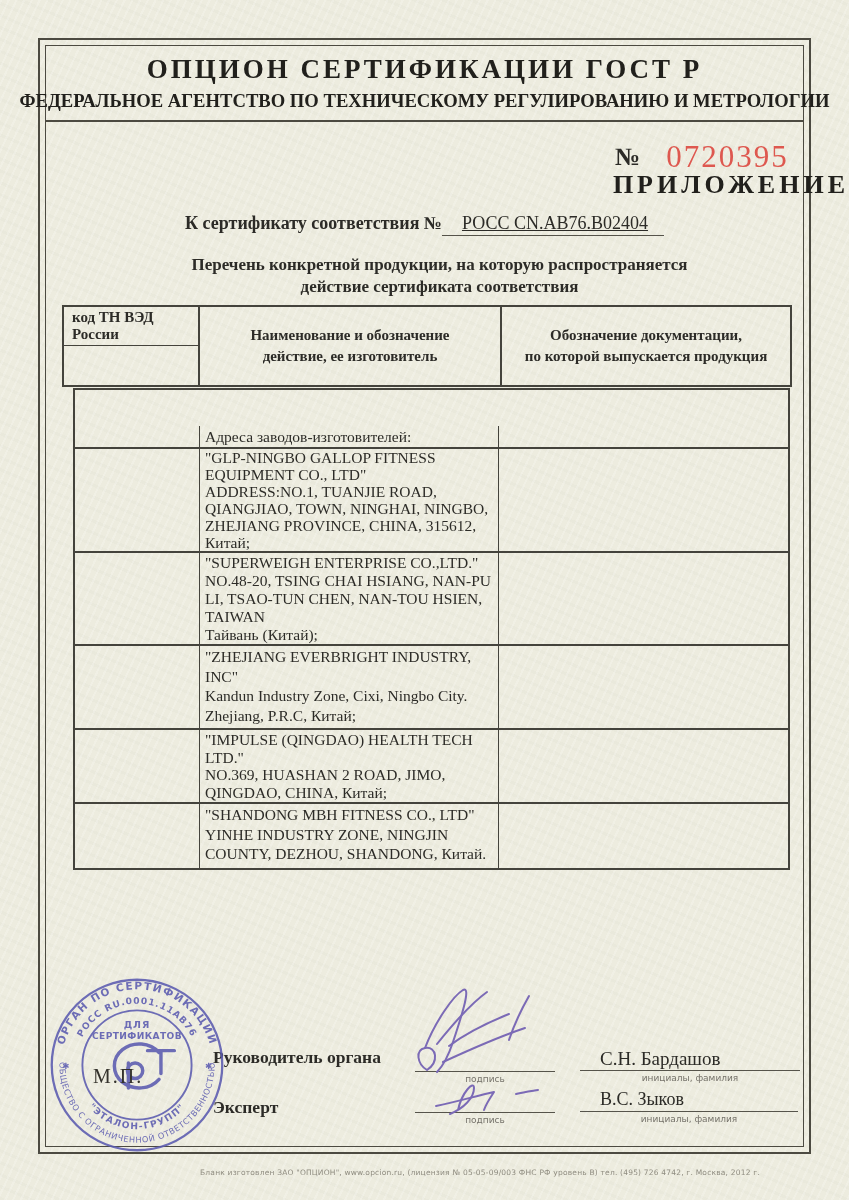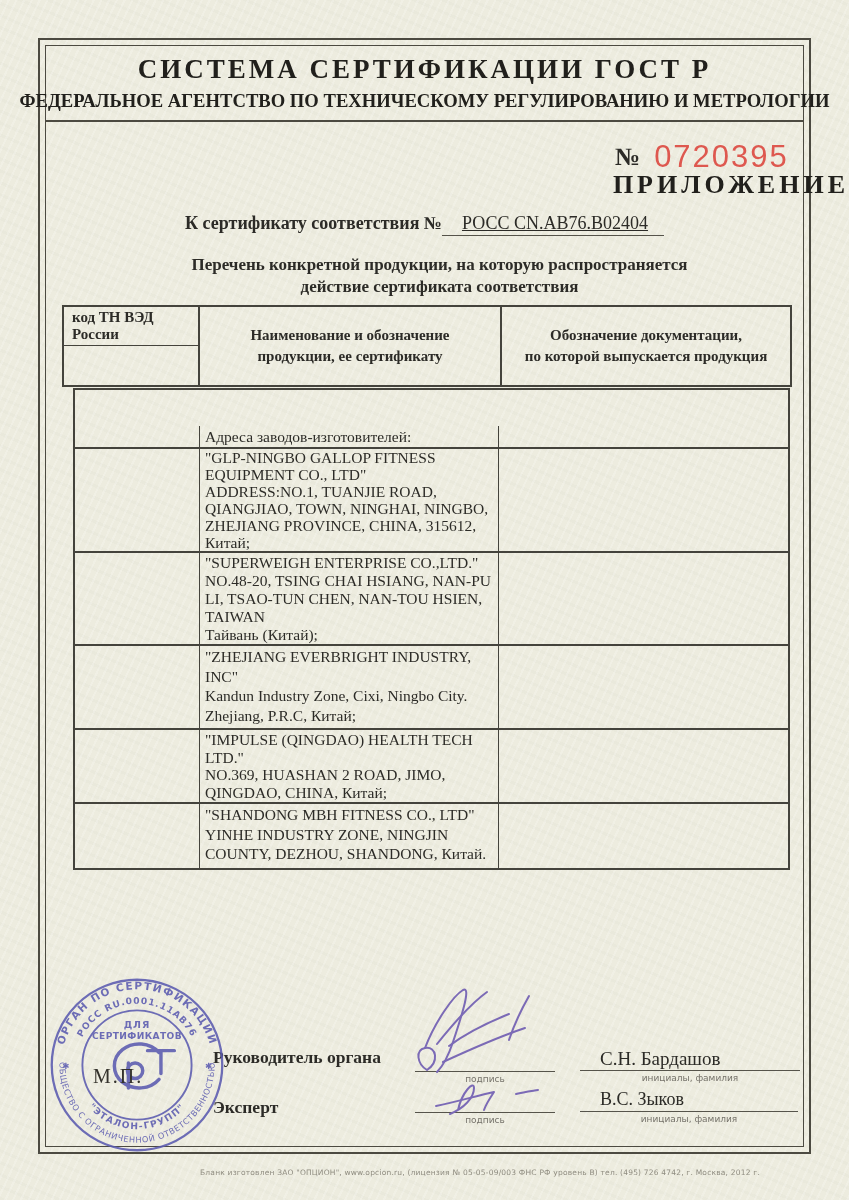--- a/index.html
+++ b/index.html
@@ -17,21 +17,21 @@
   
   .frame-a { left:38px; top:38px; width:773px; height:1116px; border:2px solid #4c4a41; }
   .frame-b { left:45px; top:45px; width:759px; height:1102px; border:1.5px solid #4c4a41; }
   .h-rule { left:46px; top:120px; width:757px; height:2px; background:#4c4a41; }
   
   .h-title { left:0; top:54px; width:100%; text-align:center; font-size:27px; font-weight:bold; letter-spacing:3px; color:#21201c; }
   .h-sub   { left:0; top:90px;  width:100%; text-align:center; font-size:19px; font-weight:bold; letter-spacing:0px; color:#21201c; transform:scaleX(.98); }
   
   .doc-number { left:615px; top:139px; display:flex; align-items:flex-start; gap:14px; }
   .doc-number .nsign { font-size:25px; font-weight:bold; color:#2c2b27; padding-top:4px; }
-  .doc-number .ndigits { font-family:Liberation Sans, sans-serif; font-size:31px; color:#de584f; letter-spacing:2px; }
+  .doc-number .ndigits { font-family:Liberation Serif, serif; font-size:31px; color:#de584f; letter-spacing:2px;margin-left:12px; }
   .doc-title { left:0; top:170px; width:100%; text-align:right; font-size:26px; font-weight:bold; letter-spacing:4px; color:#21201c; }
   .cert-line { left:0; top:213px; width:100%; display:flex; justify-content:center; align-items:baseline; font-size:18px; }
   .cert-line .lbl { font-weight:bold; }
   .cert-line .num { border-bottom:1.5px solid #55534a; padding:0 16px 1px 20px;text-decoration:underline; }
   .intro { left:0; top:254px; width:100%; text-align:center; font-size:17px; font-weight:bold; line-height:22px; white-space:pre-line;margin-left:15px; }
   
   .tbl-head { left:62px; top:305px; width:730px; height:82px; border:2px solid #44433c; display:grid; grid-template-columns:136px 302px 1fr; }
   .th-c1 { border-right:2px solid #44433c; display:grid; grid-template-rows:1fr 1fr; }
   .th-c1 > div { display:flex; align-items:center; padding-left:8px; font-weight:bold; font-size:15px; }
   .th-c1 > div:first-child { border-bottom:1.5px solid #44433c; }
@@ -72,21 +72,21 @@
 </style>
 </head>
 <body>
 
 <div class="page">
 
   <div class="abs frame-a"></div>
   <div class="abs frame-b"></div>
   <div class="abs h-rule"></div>
 
-  <div class="abs h-title">СИСТЕМА СЕРТИФИКАЦИИ ГОСТ Р</div>
+  <div class="abs h-title">ОПЦИОН СЕРТИФИКАЦИИ ГОСТ Р</div>
   <div class="abs h-sub">ФЕДЕРАЛЬНОЕ АГЕНТСТВО ПО ТЕХНИЧЕСКОМУ РЕГУЛИРОВАНИЮ И МЕТРОЛОГИИ</div>
 
   <div class="abs doc-number">
     <span class="nsign">№</span>
     <span class="ndigits">0720395</span>
   </div>
 
   <div class="abs doc-title">ПРИЛОЖЕНИЕ</div>
 
   <div class="abs cert-line">
@@ -95,21 +95,21 @@
   </div>
 
   <div class="abs intro">Перечень конкретной продукции,  на которую распространяется
 действие сертификата соответствия</div>
 
   <div class="abs tbl-head">
     <div class="th-c1">
       <div>код ТН ВЭД России</div>
     </div>
     <div class="th-c2">Наименование и обозначение
-продукции, ее сертификату</div>
+действие, ее изготовитель</div>
     <div class="th-c3">Обозначение документации,
 по которой выпускается продукция</div>
   </div>
 
   <div class="abs tbl-body">
     <div class="trow">
       <div class="c1"></div>
       <div class="c2">Адреса заводов-изготовителей:</div>
       <div class="c3"></div>
     </div>

